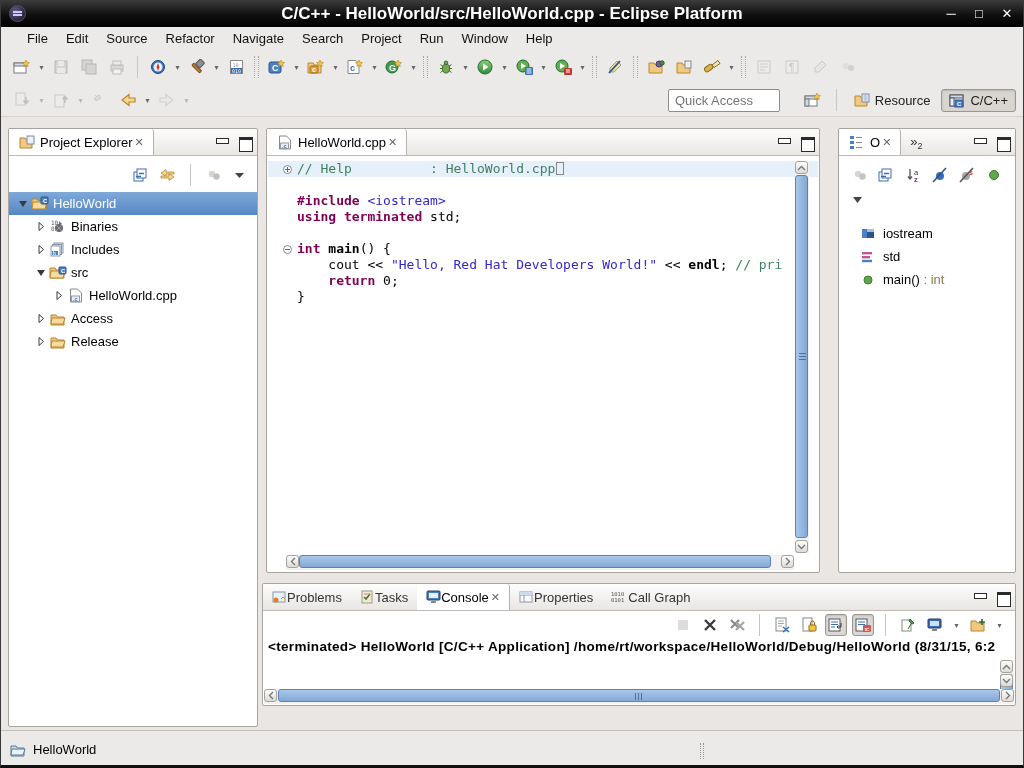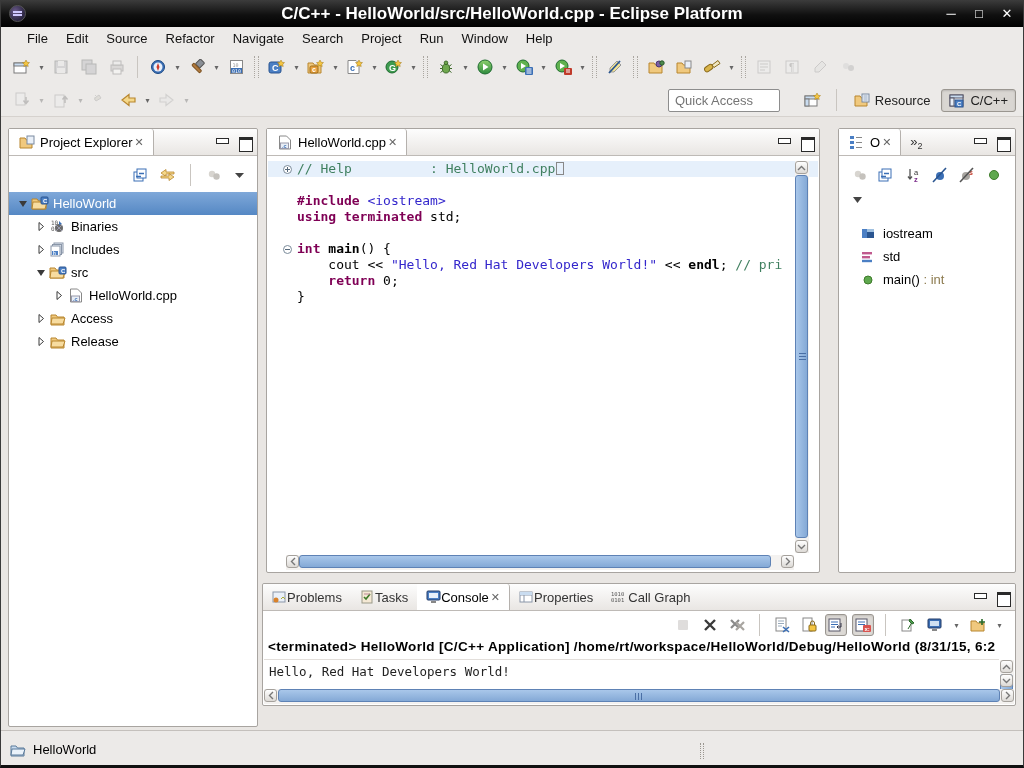--- a/index.html
+++ b/index.html
@@ -985,21 +985,20 @@
           <span>
             <svg width="16" height="16" viewBox="0 0 16 16">
               <path d="M1 4 h5 l1.5 2 H14 v8 H1 Z" fill="#F0C97E" stroke="#B8862E"></path>
               <path d="M12 2 v6 M9 5 h6" stroke="#2a6a2a" stroke-width="1.6"></path>
             </svg>
           </span>
         </span>
         <span class="ddown">▾</span>
       </div>
     <div class="console-status">&lt;terminated&gt; HelloWorld [C/C++ Application] /home/rt/workspace/HelloWorld/Debug/HelloWorld (8/31/15, 6:2</div>
-    <div class="console-out">Hello, Red Hat Developers World!</div>
     <div class="vscroll" style="top:76px;bottom:18px;right:1px">
       <span class="sbtn" style="top:0;left:0">
           <svg width="9" height="6">
             <path d="M1 5 L4.5 1.5 L8 5" stroke="#777" fill="none" stroke-width="1.4"></path>
           </svg>
         </span>
       <div class="vthumb" style="top:14px;height:20px">
           <span class="vgrip"></span>
         </div>
       <span class="sbtn" style="bottom:0;left:0">

